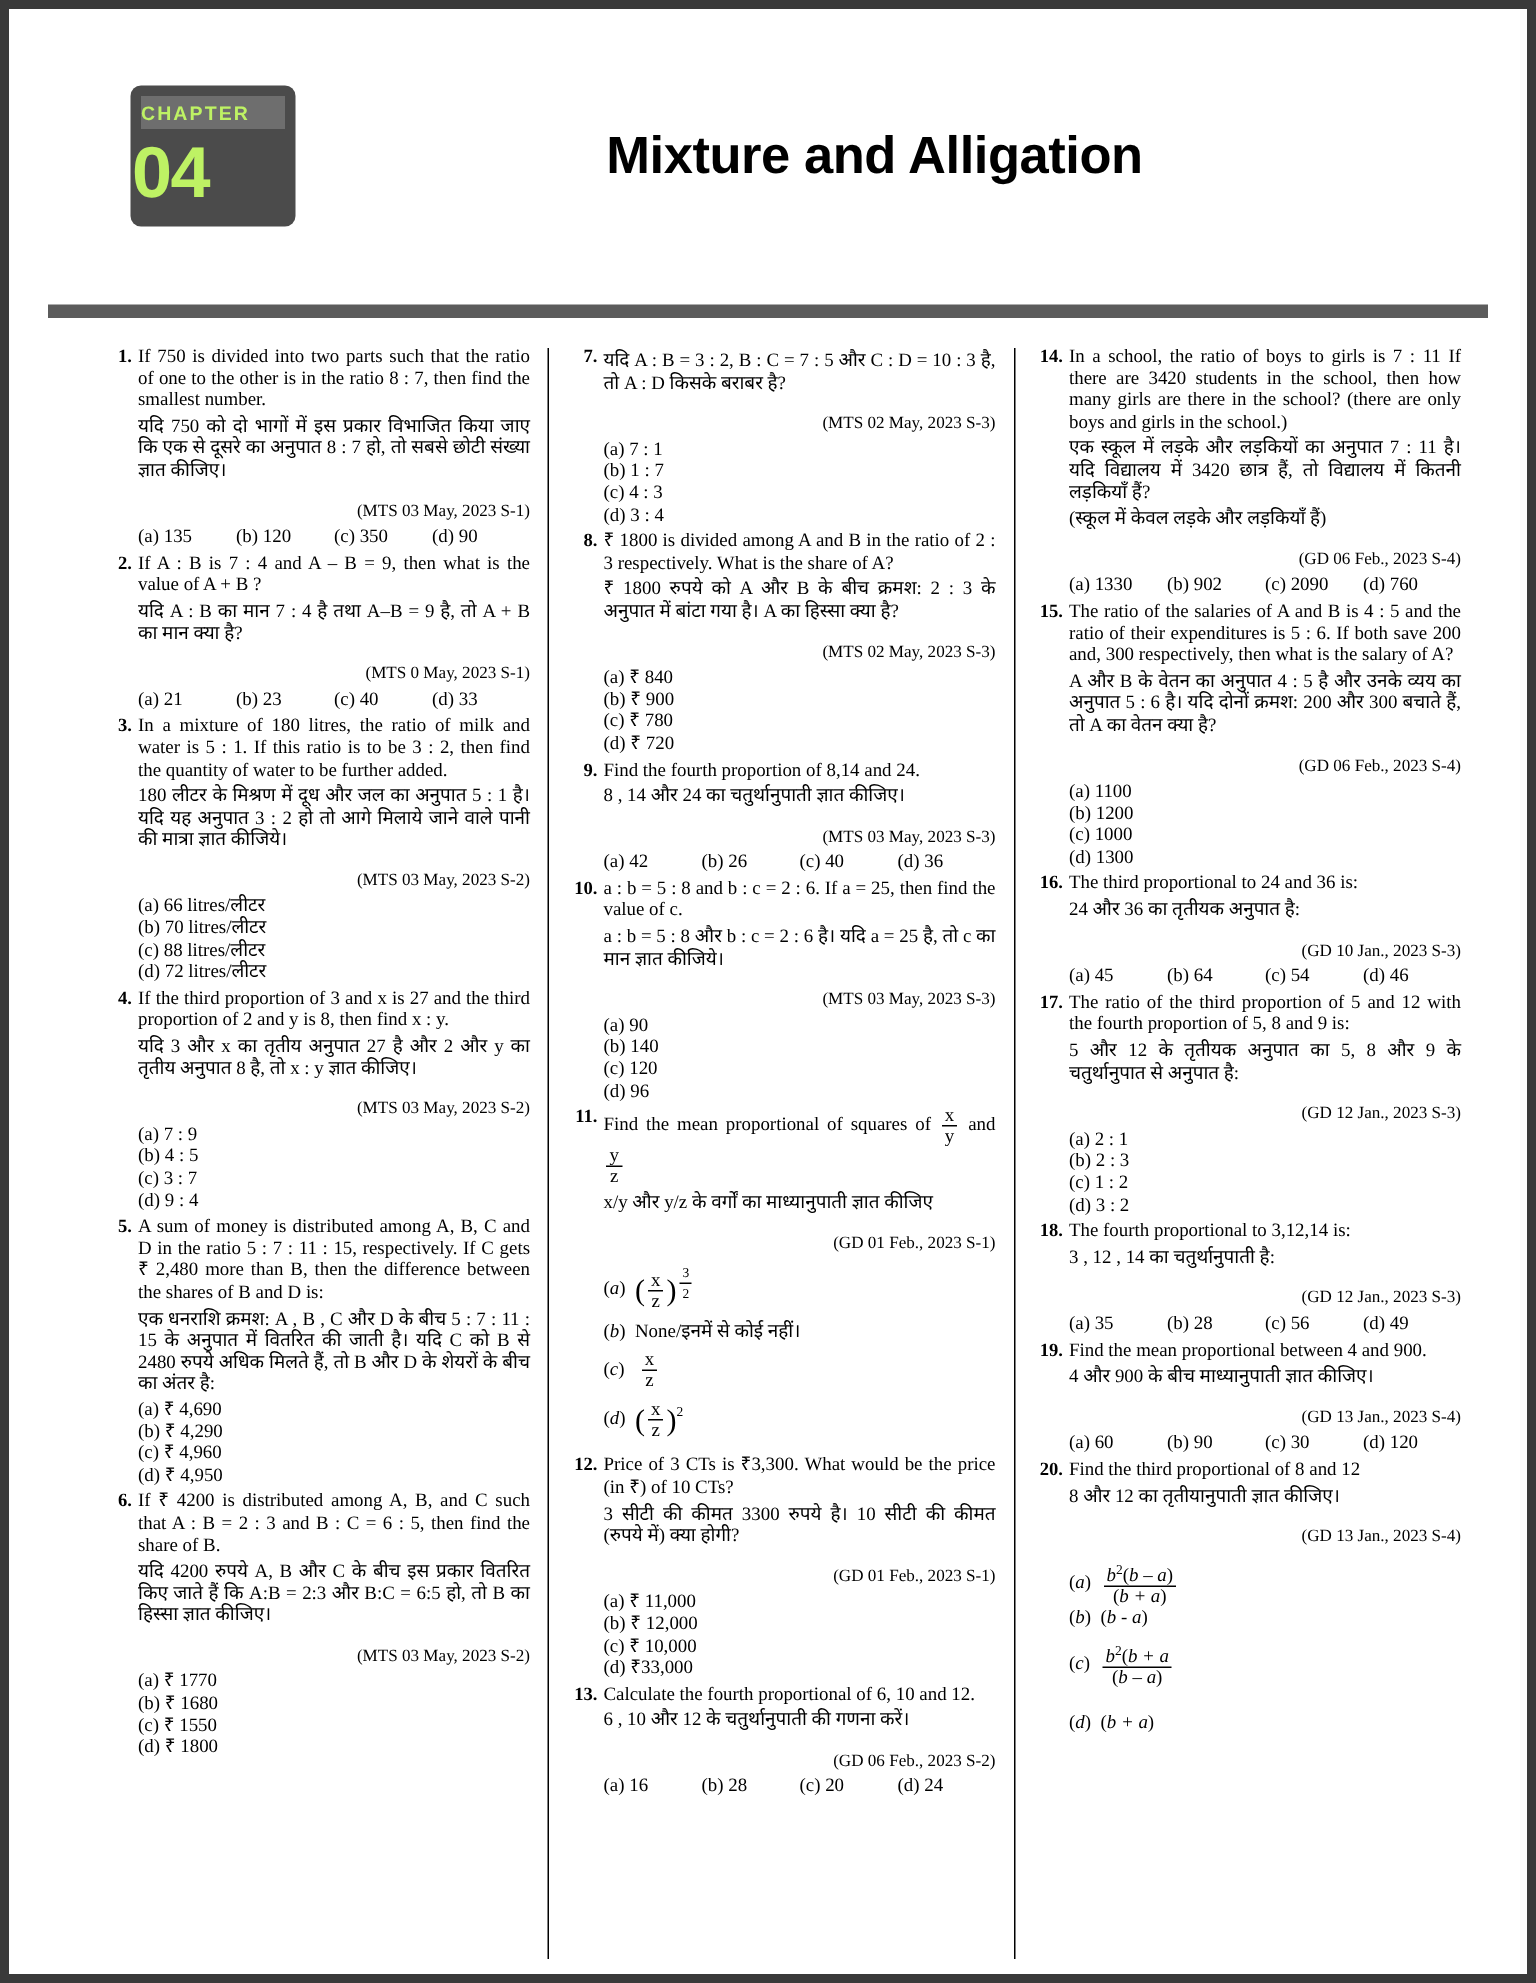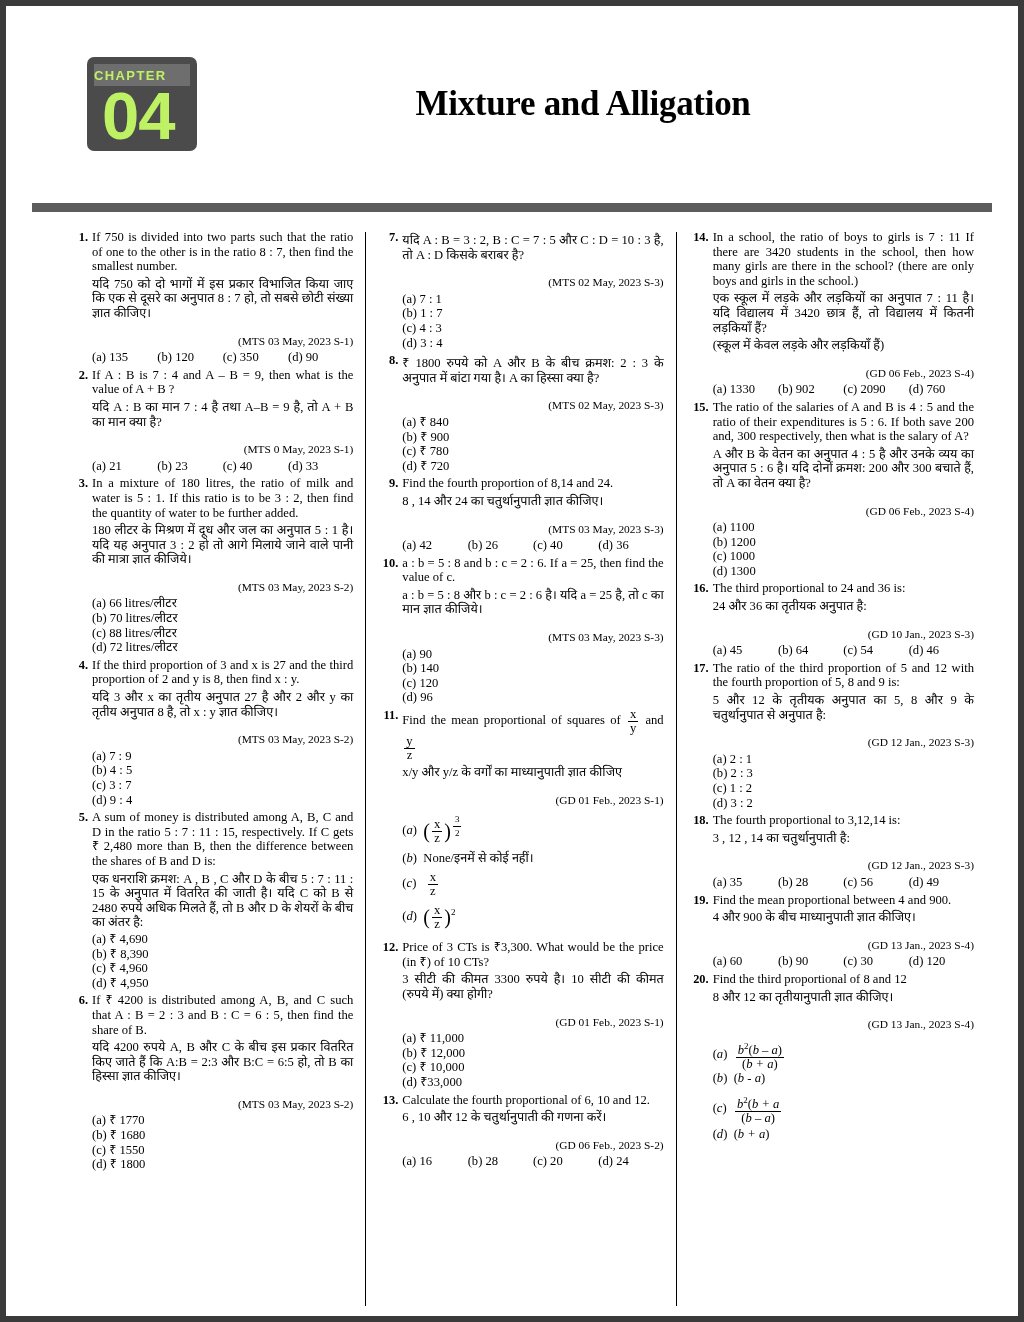--- a/index.html
+++ b/index.html
@@ -30,28 +30,27 @@
   }
   .chapter-word {
     font-family:"Liberation Sans", sans-serif;
     font-size:13px; font-weight:bold; letter-spacing:1.4px;
     background:#6e6e6e;
     padding:4px 0 3px 0;
     margin:0 6px;
   }
   .chapter-num {
     font-family:"Liberation Sans", sans-serif;
-    font-size:67px; font-weight:bold;
+    font-size:48px; font-weight:bold;
     line-height:60px;
     letter-spacing:-1px;
-    padding-left:14px;
   }
   .chapter-title {
     flex:1; text-align:center;
-    font-family:Liberation Serif, serif;
+    font-family:Liberation Sans, sans-serif;
     font-size:35px; font-weight:bold;
     letter-spacing:-0.3px;
     padding-right:48px;
   }
   .header-rule {
     position:absolute; left:32px; right:32px; top:203px;
     height:9px; background:#5c5c5c;
   }
   .columns {
     position:absolute; left:62px; right:38px; top:230px; bottom:14px;
@@ -175,21 +174,21 @@
       </div>
     </div>
 
     <div class="q">
       <div class="qnum">5.</div>
       <div class="qbody">
         <div class="en">A sum of money is distributed among A, B, C and D in the ratio 5 : 7 : 11 : 15, respectively. If C gets ₹ 2,480 more than B, then the difference between the shares of B and D is:</div>
         <div class="hi">एक धनराशि क्रमश: A , B , C और D के बीच 5 : 7 : 11 : 15 के अनुपात में वितरित की जाती है। यदि C को B से 2480 रुपये अधिक मिलते हैं, तो B और D के शेयरों के बीच का अंतर है:</div>
         <div class="opts opts-grid2">
           <span class="opt-i">(a)  ₹ 4,690</span>
-          <span class="opt-i">(b)  ₹ 8,390</span>
+          <span class="opt-i">(b)  ₹ 4,290</span>
           <span class="opt-i">(c)  ₹ 4,960</span>
           <span class="opt-i">(d)  ₹ 4,950</span>
         </div>
       </div>
     </div>
 
     <div class="q">
       <div class="qnum">6.</div>
       <div class="qbody">
         <div class="en">If ₹ 4200 is distributed among A, B, and C such that A : B = 2 : 3 and B : C = 6 : 5, then find the share of B.</div>
@@ -220,20 +219,21 @@
           <span class="opt-i">(b)  1 : 7</span>
           <span class="opt-i">(c)  4 : 3</span>
           <span class="opt-i">(d)  3 : 4</span>
         </div>
       </div>
     </div>
 
     <div class="q">
       <div class="qnum">8.</div>
       <div class="qbody">
+        <div class="en">₹ 1800 is divided among A and B in the ratio of 2 : 3 respectively. What is the share of A?</div>
         <div class="hi">₹ 1800 रुपये को A और B के बीच क्रमश: 2 : 3 के अनुपात में बांटा गया है। A का हिस्सा क्या है?</div>
         <div class="src">(MTS 02 May, 2023 S-3)</div>
         <div class="opts opts-grid2">
           <span class="opt-i">(a)  ₹ 840</span>
           <span class="opt-i">(b)  ₹ 900</span>
           <span class="opt-i">(c)  ₹ 780</span>
           <span class="opt-i">(d)  ₹ 720</span>
         </div>
       </div>
     </div>
@@ -418,19 +418,19 @@
     <div class="q">
       <div class="qnum">20.</div>
       <div class="qbody">
         <div class="en">Find the third proportional of 8 and 12</div>
         <div class="hi">8 और 12 का तृतीयानुपाती ज्ञात कीजिए।</div>
         <div class="src">(GD 13 Jan., 2023 S-4)</div>
         <div class="opts opts-grid2" style="margin-top:8px">
           <span class="opt-i">(<span class="it">a</span>)&nbsp;&nbsp;<span class="mono-frac"><span class="num"><span class="it">b</span><span class="sup">2</span>(<span class="it">b – a</span>)</span><span class="den">(<span class="it">b + a</span>)</span></span></span>
           <span class="opt-i">(<span class="it">b</span>)&nbsp;&nbsp;(<span class="it">b - a</span>)</span>
           <span class="opt-i" style="margin-top:8px">(<span class="it">c</span>)&nbsp;&nbsp;<span class="mono-frac"><span class="num"><span class="it">b</span><span class="sup">2</span>(<span class="it">b + a</span></span><span class="den">(<span class="it">b – a</span>)</span></span></span>
-          <span class="opt-i" style="margin-top:2px">(<span class="it">d</span>)&nbsp;&nbsp;(<span class="it">b + a</span>)</span>
+          <span class="opt-i" style="margin-top:16px">(<span class="it">d</span>)&nbsp;&nbsp;(<span class="it">b + a</span>)</span>
         </div>
       </div>
     </div>
 
   </div>
 </div>
 
 </body></html>

